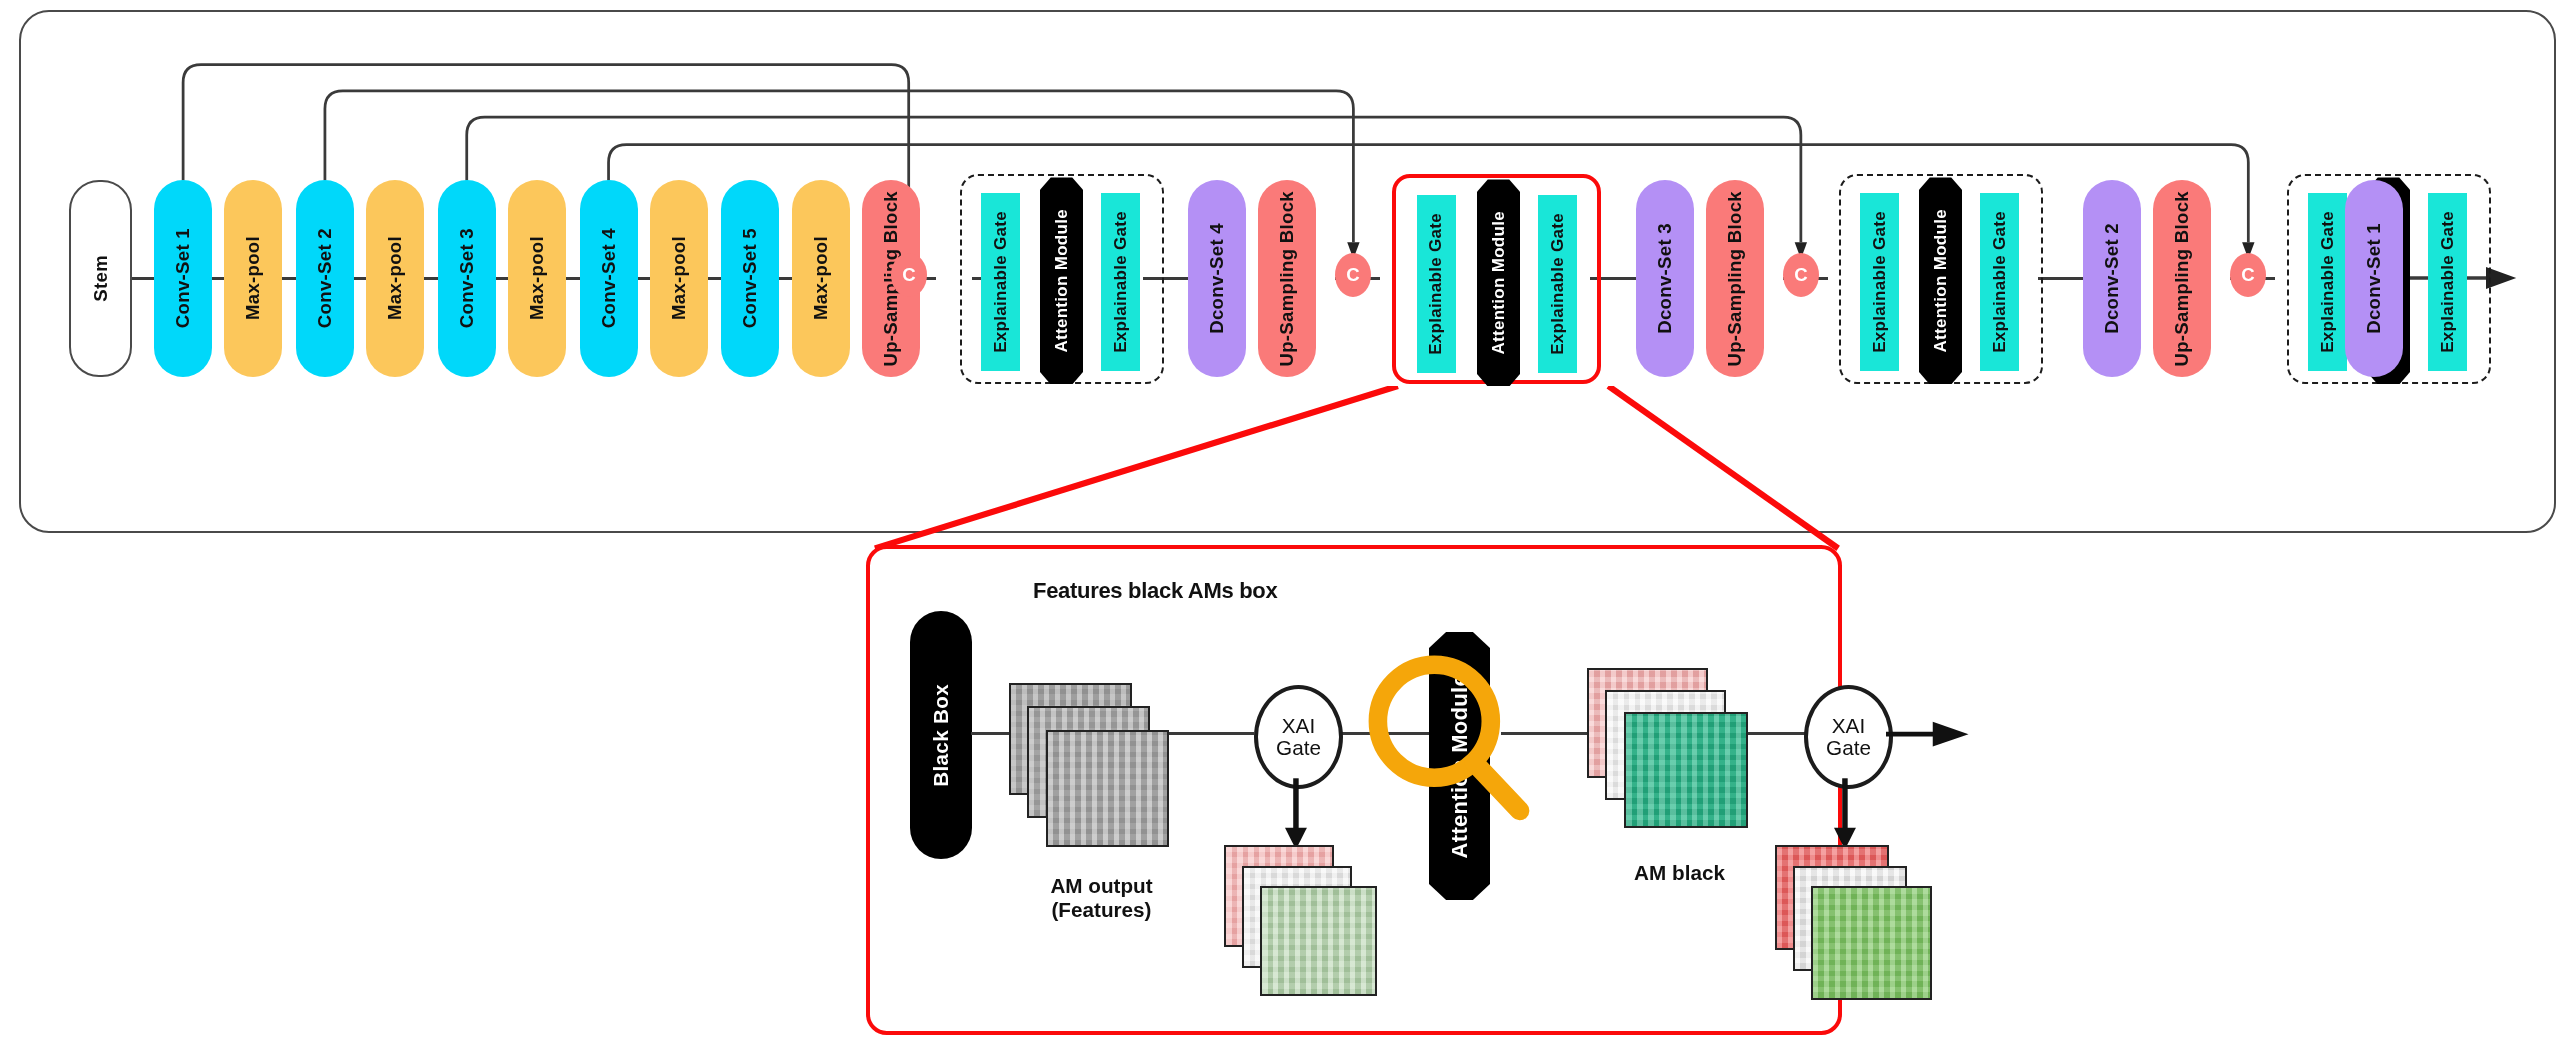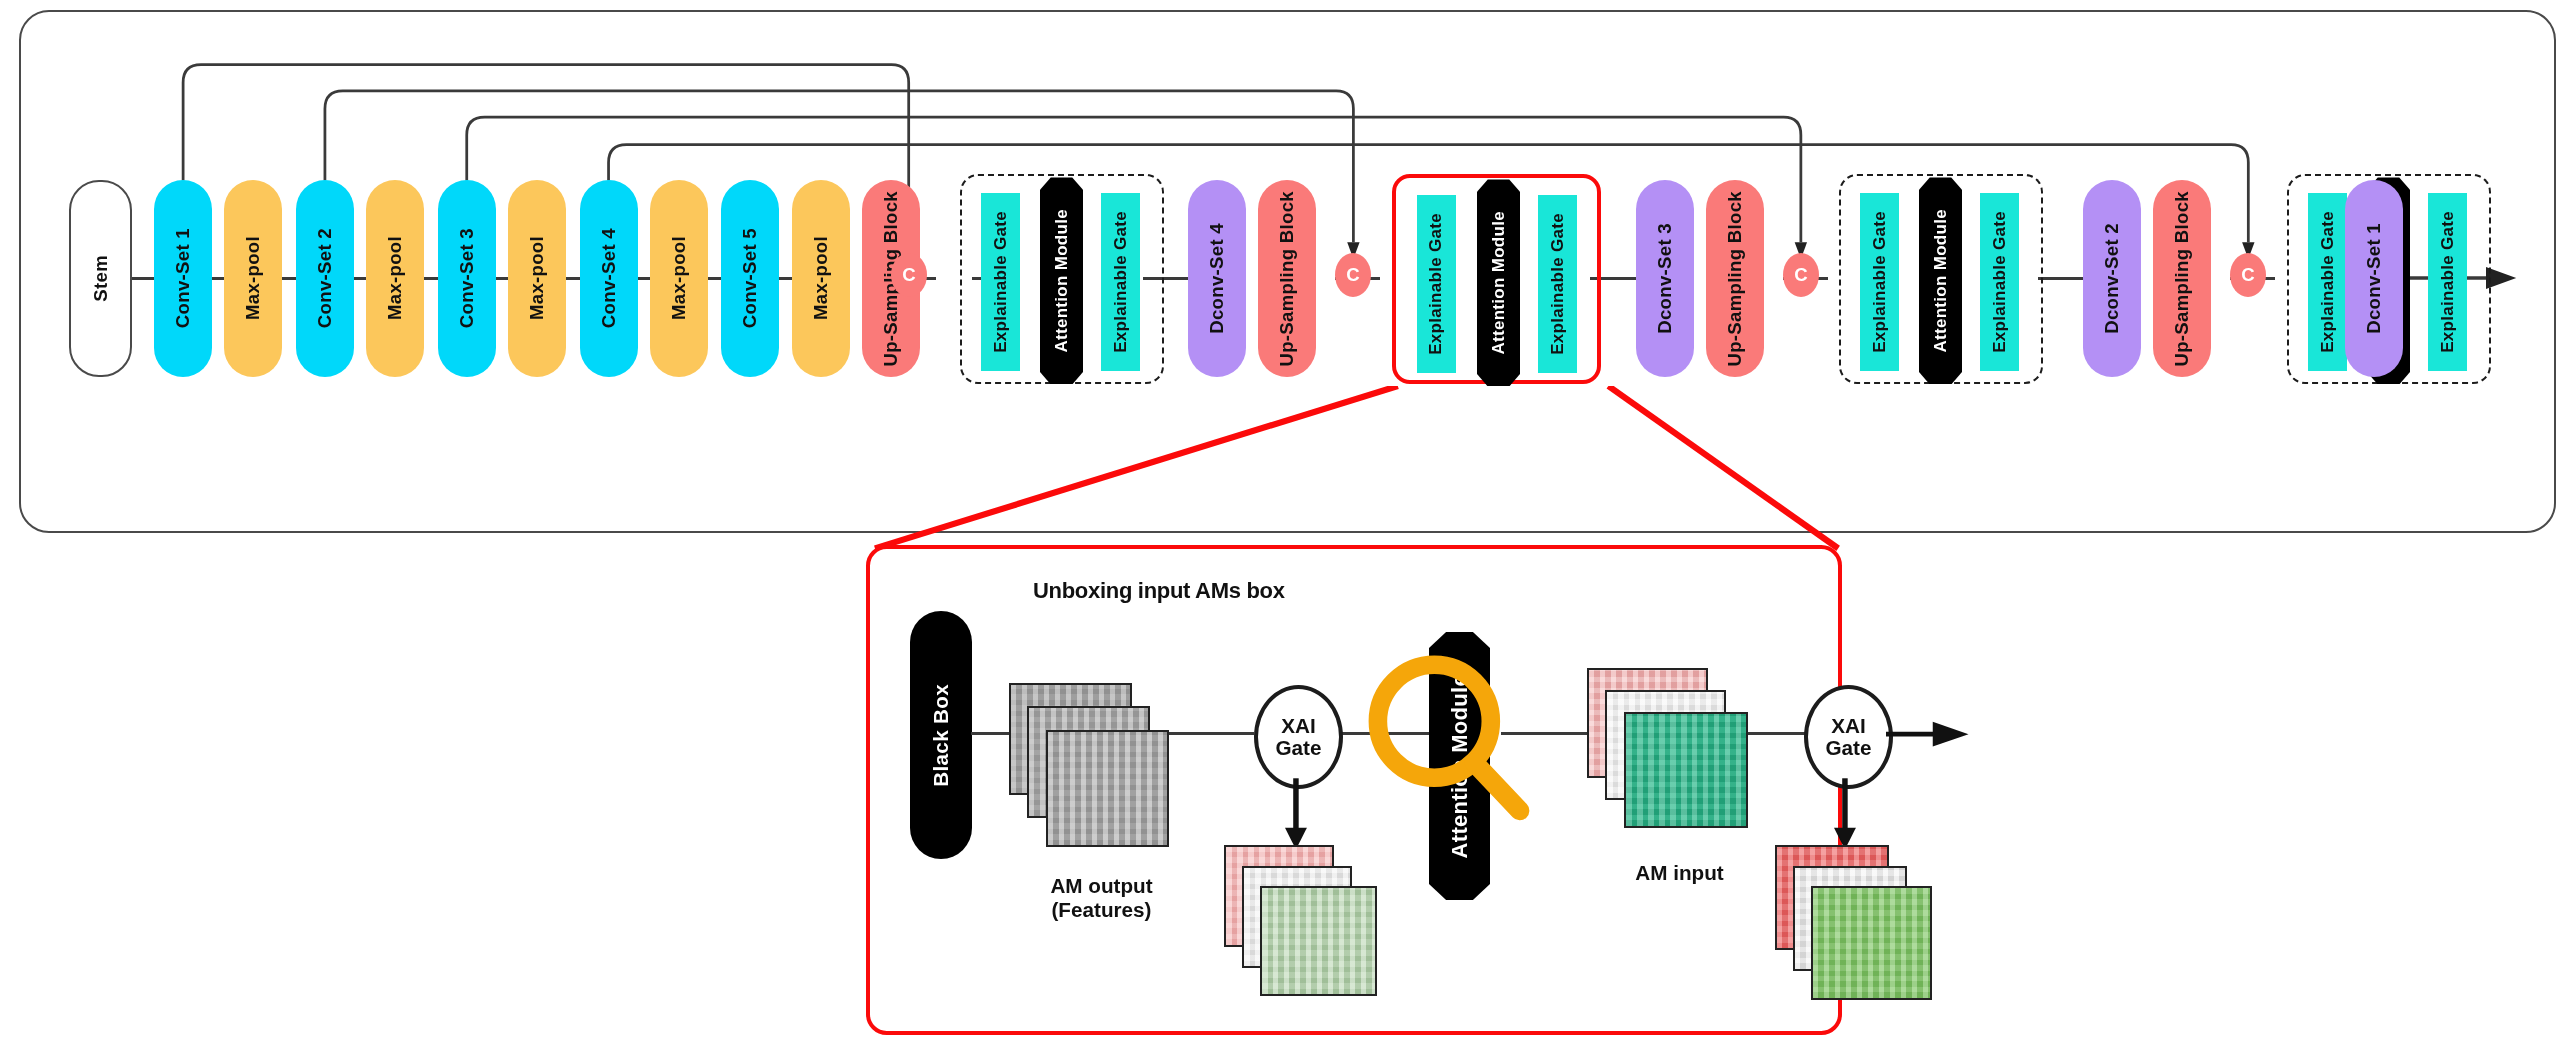--- a/index.html
+++ b/index.html
@@ -80,21 +80,21 @@
   }
   .blackbox .vtext{font-size:20.7px;color:#fff;}
 
   .stackwrap{position:absolute;}
   .sheet{position:absolute;border:2.1px solid #222;box-sizing:border-box;}
 
   .xaigate{
     width:81px;height:96px;border:4.8px solid #1c1c1c;border-radius:50%;
     background:#fff;flex-direction:column;line-height:1.08;
   }
-  .xaigate span{font-size:20.7px;font-weight:bold;color:#111;}
+  .xaigate span{font-size:20.7px;font-weight:normal;color:#111;}
 
   .capt{position:absolute;font-size:20.7px;font-weight:bold;color:#111;
         text-align:center;line-height:1.18;}
 
   
   #magnifier{left:1360px;top:651px;width:179px;height:179px;}
 
   
   .dline{position:absolute;background:#3a3a3a;}
 </style>
@@ -272,21 +272,21 @@
   <span class="vtext">Dconv-Set 1</span>
 </div>
 
 <svg class="abs" style="left:861px;top:386px;width:998px;height:172px;pointer-events:none;" viewBox="0 0 1450 250" width="998" height="172">
   <line x1="780" y1="0" x2="20" y2="236" stroke="#fb0a0a" stroke-width="9"></line>
   <line x1="1086" y1="0" x2="1420" y2="236" stroke="#fb0a0a" stroke-width="9"></line>
 </svg>
 
 <div class="abs" id="detail-panel"></div>
 
-<div class="abs" id="detail-title">Unboxing input AMs box</div>
+<div class="abs" id="detail-title">Features black AMs box</div>
 
 <div class="abs blackbox ctr">
   <span class="vtext">Black Box</span>
 </div>
 
 <div class="abs dline" style="left:971px;top:732px;width:61px;height:3.4px;"></div>
 <div class="abs dline" style="left:1163px;top:732px;width:91px;height:3.4px;"></div>
 <div class="abs dline" style="left:1334px;top:732px;width:151px;height:3.4px;"></div>
 <div class="abs dline" style="left:1501px;top:732px;width:107px;height:3.4px;"></div>
 <div class="abs dline" style="left:1721px;top:732px;width:87px;height:3.4px;"></div>
@@ -354,21 +354,21 @@
   <div class="sheet" style="left:18px;top:22px;width:121px;height:110px;background:
        repeating-linear-gradient(0deg,#e4e4e4 0 5.5px,#f4f4f4 5.5px 11px),
        repeating-linear-gradient(90deg,rgba(255,255,255,.5) 0 5.5px,rgba(0,0,0,.04) 5.5px 11px);
        background-blend-mode:overlay;"></div>
   <div class="sheet" style="left:37px;top:44px;width:124px;height:116px;background:
        repeating-linear-gradient(0deg,#23a97e 0 5.5px,#37bd92 5.5px 11px),
        repeating-linear-gradient(90deg,rgba(255,255,255,.25) 0 5.5px,rgba(0,0,0,.06) 5.5px 11px);
        background-blend-mode:overlay;"></div>
 </div>
 
-<div class="capt" style="left:1597px;top:861px;width:165px;">AM input</div>
+<div class="capt" style="left:1597px;top:861px;width:165px;">AM black</div>
 
 <div class="abs xaigate ctr" style="left:1804px;top:685px;">
   <span>XAI</span>
   <span>Gate</span>
 </div>
 
 <svg class="abs" style="left:1886px;top:716px;width:88px;height:39px;" viewBox="0 0 128 56" width="88" height="39">
   <line x1="0" y1="26" x2="74" y2="26" stroke="#111" stroke-width="7"></line>
   <polygon points="68,8 120,26 68,44" fill="#111"></polygon>
 </svg>

